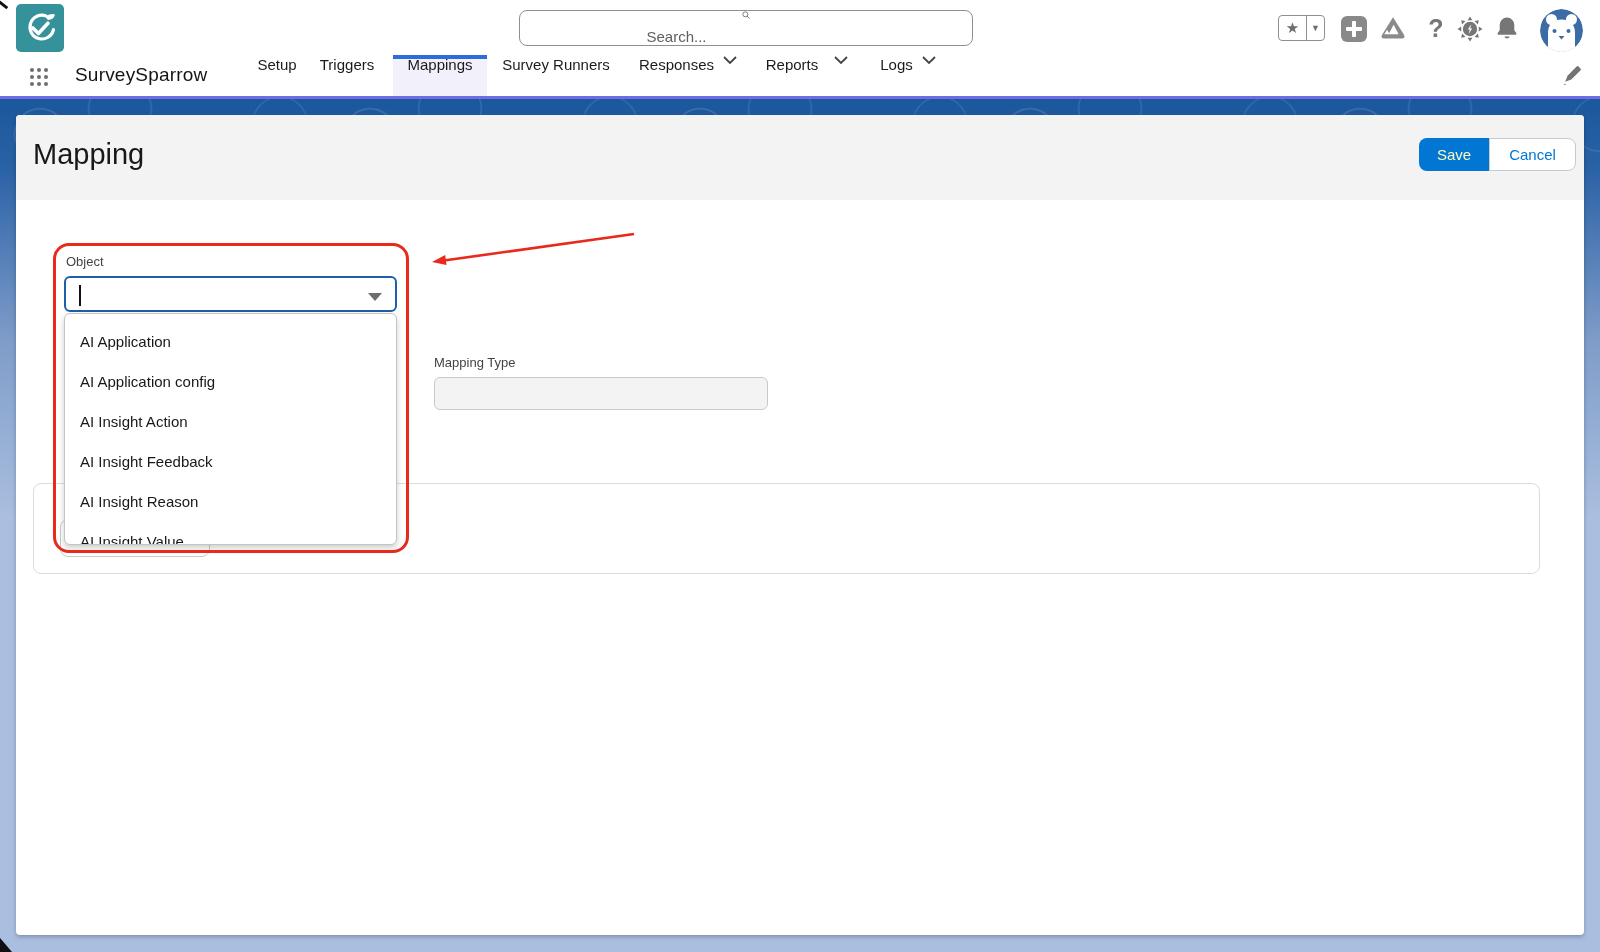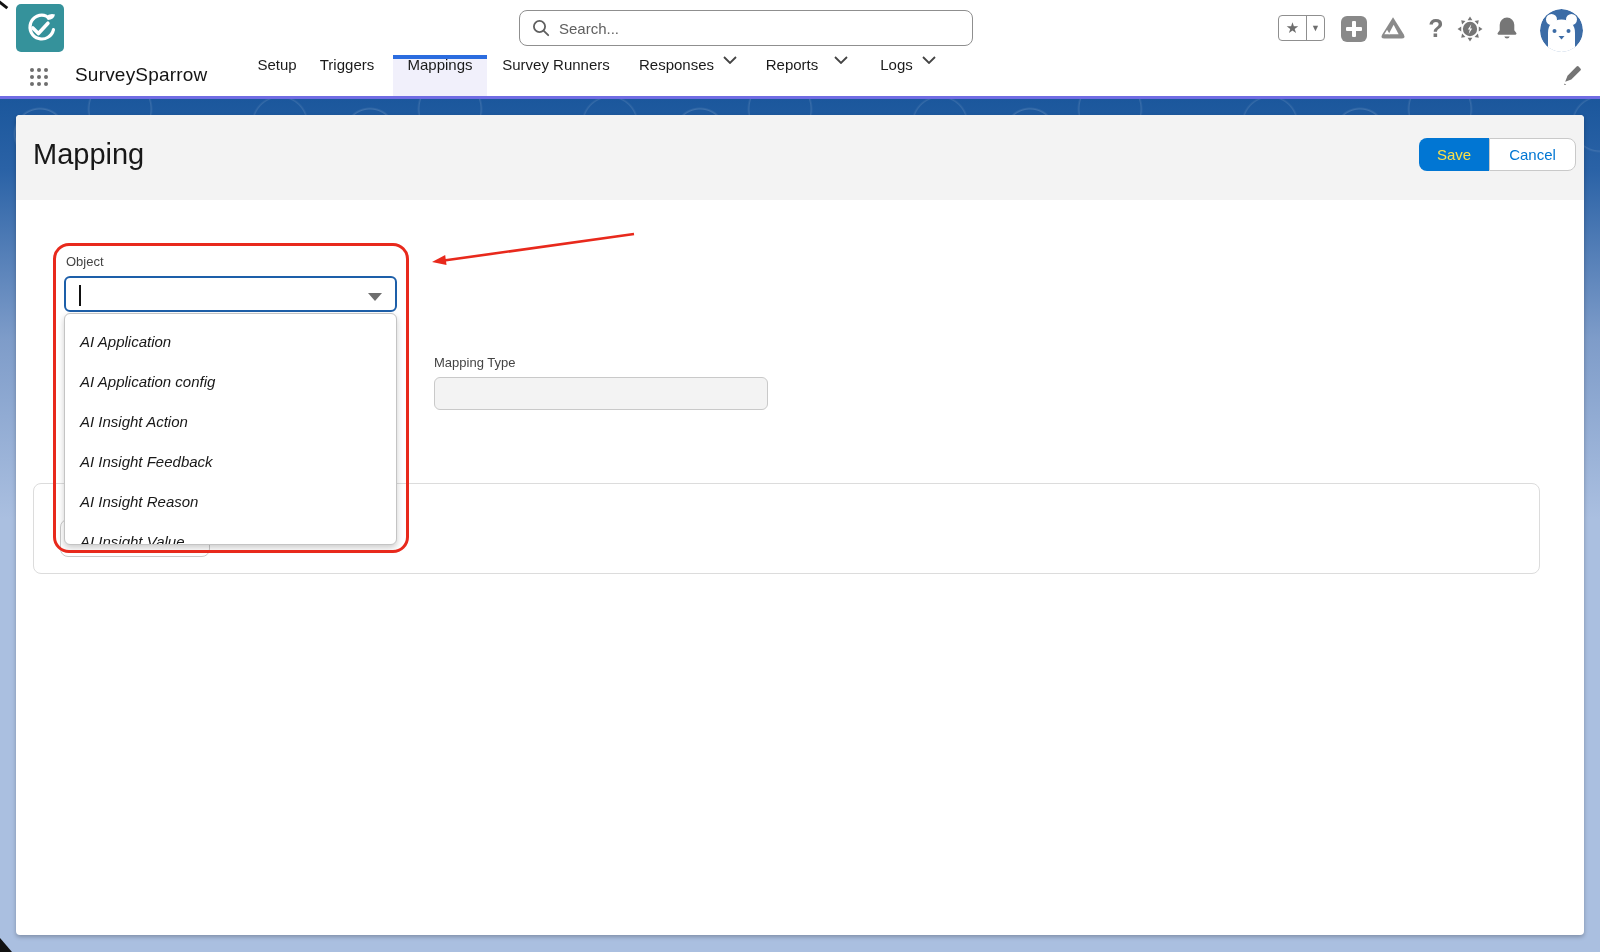--- a/index.html
+++ b/index.html
@@ -15,21 +15,21 @@
     background-image:
       radial-gradient(circle at 40px 35px, transparent 24px, rgba(255,255,255,.28) 25px, transparent 27px),
       radial-gradient(circle at 120px 10px, transparent 30px, rgba(255,255,255,.22) 31px, transparent 33px),
       radial-gradient(circle at 200px 55px, transparent 18px, rgba(255,255,255,.25) 19px, transparent 21px),
       radial-gradient(circle at 280px 25px, transparent 26px, rgba(255,255,255,.2) 27px, transparent 29px);
     background-size:330px 70px; background-repeat:repeat-x; }
 
   
   .topbar { position:absolute; top:0; left:0; width:100%; height:56px; background:#fff; }
   .logo { position:absolute; left:16px; top:4px; width:48px; height:48px; border-radius:5px; background:var(--logo-teal,#35929b); display:flex; align-items:center; justify-content:center; }
-  .search { position:absolute; left:519px; top:10px; width:454px; height:36px; border:1px solid #8f8f8f; border-radius:8px; display:flex; align-items:center; padding:0 12px; gap:9px; background:#fff; }
+  .search { position:absolute; left:519px; top:10px; width:454px; height:36px; border:1px solid #8f8f8f; border-radius:8px; display:flex; align-items:center; padding:0 12px; gap:9px; background:#fff;flex-direction:column; }
   .search input { border:none; outline:none; flex:1; font:15px "Liberation Sans",sans-serif; color:#444; background:transparent; }
   .search input::placeholder { color:#5f5f5f; }
 
   .hact { position:absolute; display:flex; align-items:center; justify-content:center; color:#767676; background:transparent; cursor:pointer; }
   .stargroup { left:1278px; top:15px; width:47px; height:26px; border:1px solid #8f8f8f; border-radius:4px; display:flex; position:absolute; overflow:hidden; }
   .stargroup .cell { display:flex; align-items:center; justify-content:center; color:#6e6e6e; }
   .stargroup .cell.star { width:28px; font-size:15px; }
   .stargroup .cell.dd { width:19px; border-left:1px solid #8f8f8f; font-size:9px; }
   .plustile { left:1341px; top:16px; width:26px; height:26px; border-radius:6px; background:#898989; position:absolute; }
   .plustile::before, .plustile::after { content:""; position:absolute; background:#fff; border-radius:1px; }
@@ -46,35 +46,35 @@
   .tab { position:absolute; top:0; height:40px; display:flex; align-items:flex-start; justify-content:center; gap:9px; font-size:15px; color:#1b1b1b; cursor:pointer; }
   .tab.active { background:var(--active-tab-bg,#f1f0fb); }
   .tab.active::before { content:""; position:absolute; left:0; right:0; top:-1px; height:4px; background:var(--active-tab-bar,#2b6cdf); }
   .pencil { position:absolute; left:1562px; top:9px; width:22px; height:22px; }
 
   
   .card { position:absolute; left:16px; top:115px; width:1568px; height:820px; background:#fff; border-radius:4px; box-shadow:0 2px 4px rgba(0,0,0,.25); }
   .band { position:absolute; left:0; top:0; width:100%; height:85px; background:#f3f3f3; border-radius:4px 4px 0 0; }
   .pgtitle { position:absolute; left:17px; top:23px; font-size:29px; color:#181818; font-weight:normal; }
   .btngroup { position:absolute; left:1403px; top:23px; height:33px; display:flex; }
-  .btn-save { width:70px; border:none; background:var(--accent,#0176d3); color:#fde047; font:15px "Liberation Sans",sans-serif; border-radius:8px 0 0 8px; cursor:pointer; }
+  .btn-save { width:70px; border:none; background:var(--accent,#0176d3); color:#fef9c3; font:15px "Liberation Sans",sans-serif; border-radius:8px 0 0 8px; cursor:pointer; }
   .btn-cancel { width:87px; background:#fff; color:var(--accent,#0176d3); font:15px "Liberation Sans",sans-serif; border:1px solid #c9c9c9; border-radius:0 8px 8px 0; cursor:pointer; }
 
   .sectionbox { position:absolute; left:17px; top:368px; width:1507px; height:91px; border:1px solid #dcdcdc; border-radius:8px; background:#fff; z-index:1; }
   .ghostbtn { position:absolute; left:44px; top:404px; width:150px; height:38px; border:1px solid #c9c9c9; border-radius:8px; background:#fff; z-index:2; }
 
   .fldlabel { position:absolute; font-size:13px; color:#444; }
   .combobox { position:absolute; left:48px; top:161px; width:333px; height:36px; border:2px solid var(--focus-border,#1d5fa9); border-radius:6px; background:#fff; z-index:4; }
   .combobox input { position:absolute; left:10px; top:2px; right:34px; bottom:2px; border:none; outline:none; font:15px "Liberation Sans",sans-serif; background:transparent; }
   .caret { position:absolute; left:13px; top:7px; width:1.5px; height:21px; background:#111; animation:blink 1.1s steps(1) infinite; }
   @keyframes blink { 50% { opacity:0; } }
   .cbarrow { position:absolute; right:13px; top:15px; width:0; height:0; border-left:7px solid transparent; border-right:7px solid transparent; border-top:8px solid #6e6e6e; cursor:pointer; }
 
   .listbox { position:absolute; left:48px; top:198px; width:333px; height:232px; background:#fff; border:1px solid #c4c4c4; border-radius:6px; box-shadow:0 3px 6px rgba(0,0,0,.2); overflow:hidden; padding-top:8px; z-index:5; }
-  .opt { height:40px; line-height:40px; padding-left:15px; font-size:15px; color:#181818; cursor:pointer; white-space:nowrap;font-style:italic; }
+  .opt { height:40px; line-height:40px; padding-left:15px; font-size:15px; color:#181818; cursor:pointer; white-space:nowrap; }
 
   .input-disabled { position:absolute; left:418px; top:262px; width:334px; height:33px; background:#f3f3f3; border:1px solid #c9c9c9; border-radius:6px; }
 
   
   .redbox { position:absolute; left:37px; top:128px; width:356px; height:310px; border:3px solid var(--annotation-red,#e8291c); border-radius:16px; z-index:9; pointer-events:none; }
   .arrowsvg { position:absolute; left:400px; top:105px; z-index:9; pointer-events:none; }
 
   
   .art-tl { position:absolute; left:-2px; top:-1px; width:13px; height:2.5px; background:#111; transform:rotate(38deg); transform-origin:left top; }
   .art-bl { position:absolute; left:0; bottom:0; width:12px; height:14px; background:#111; clip-path:polygon(0 0, 0 100%, 100% 100%, 20% 20%); }

